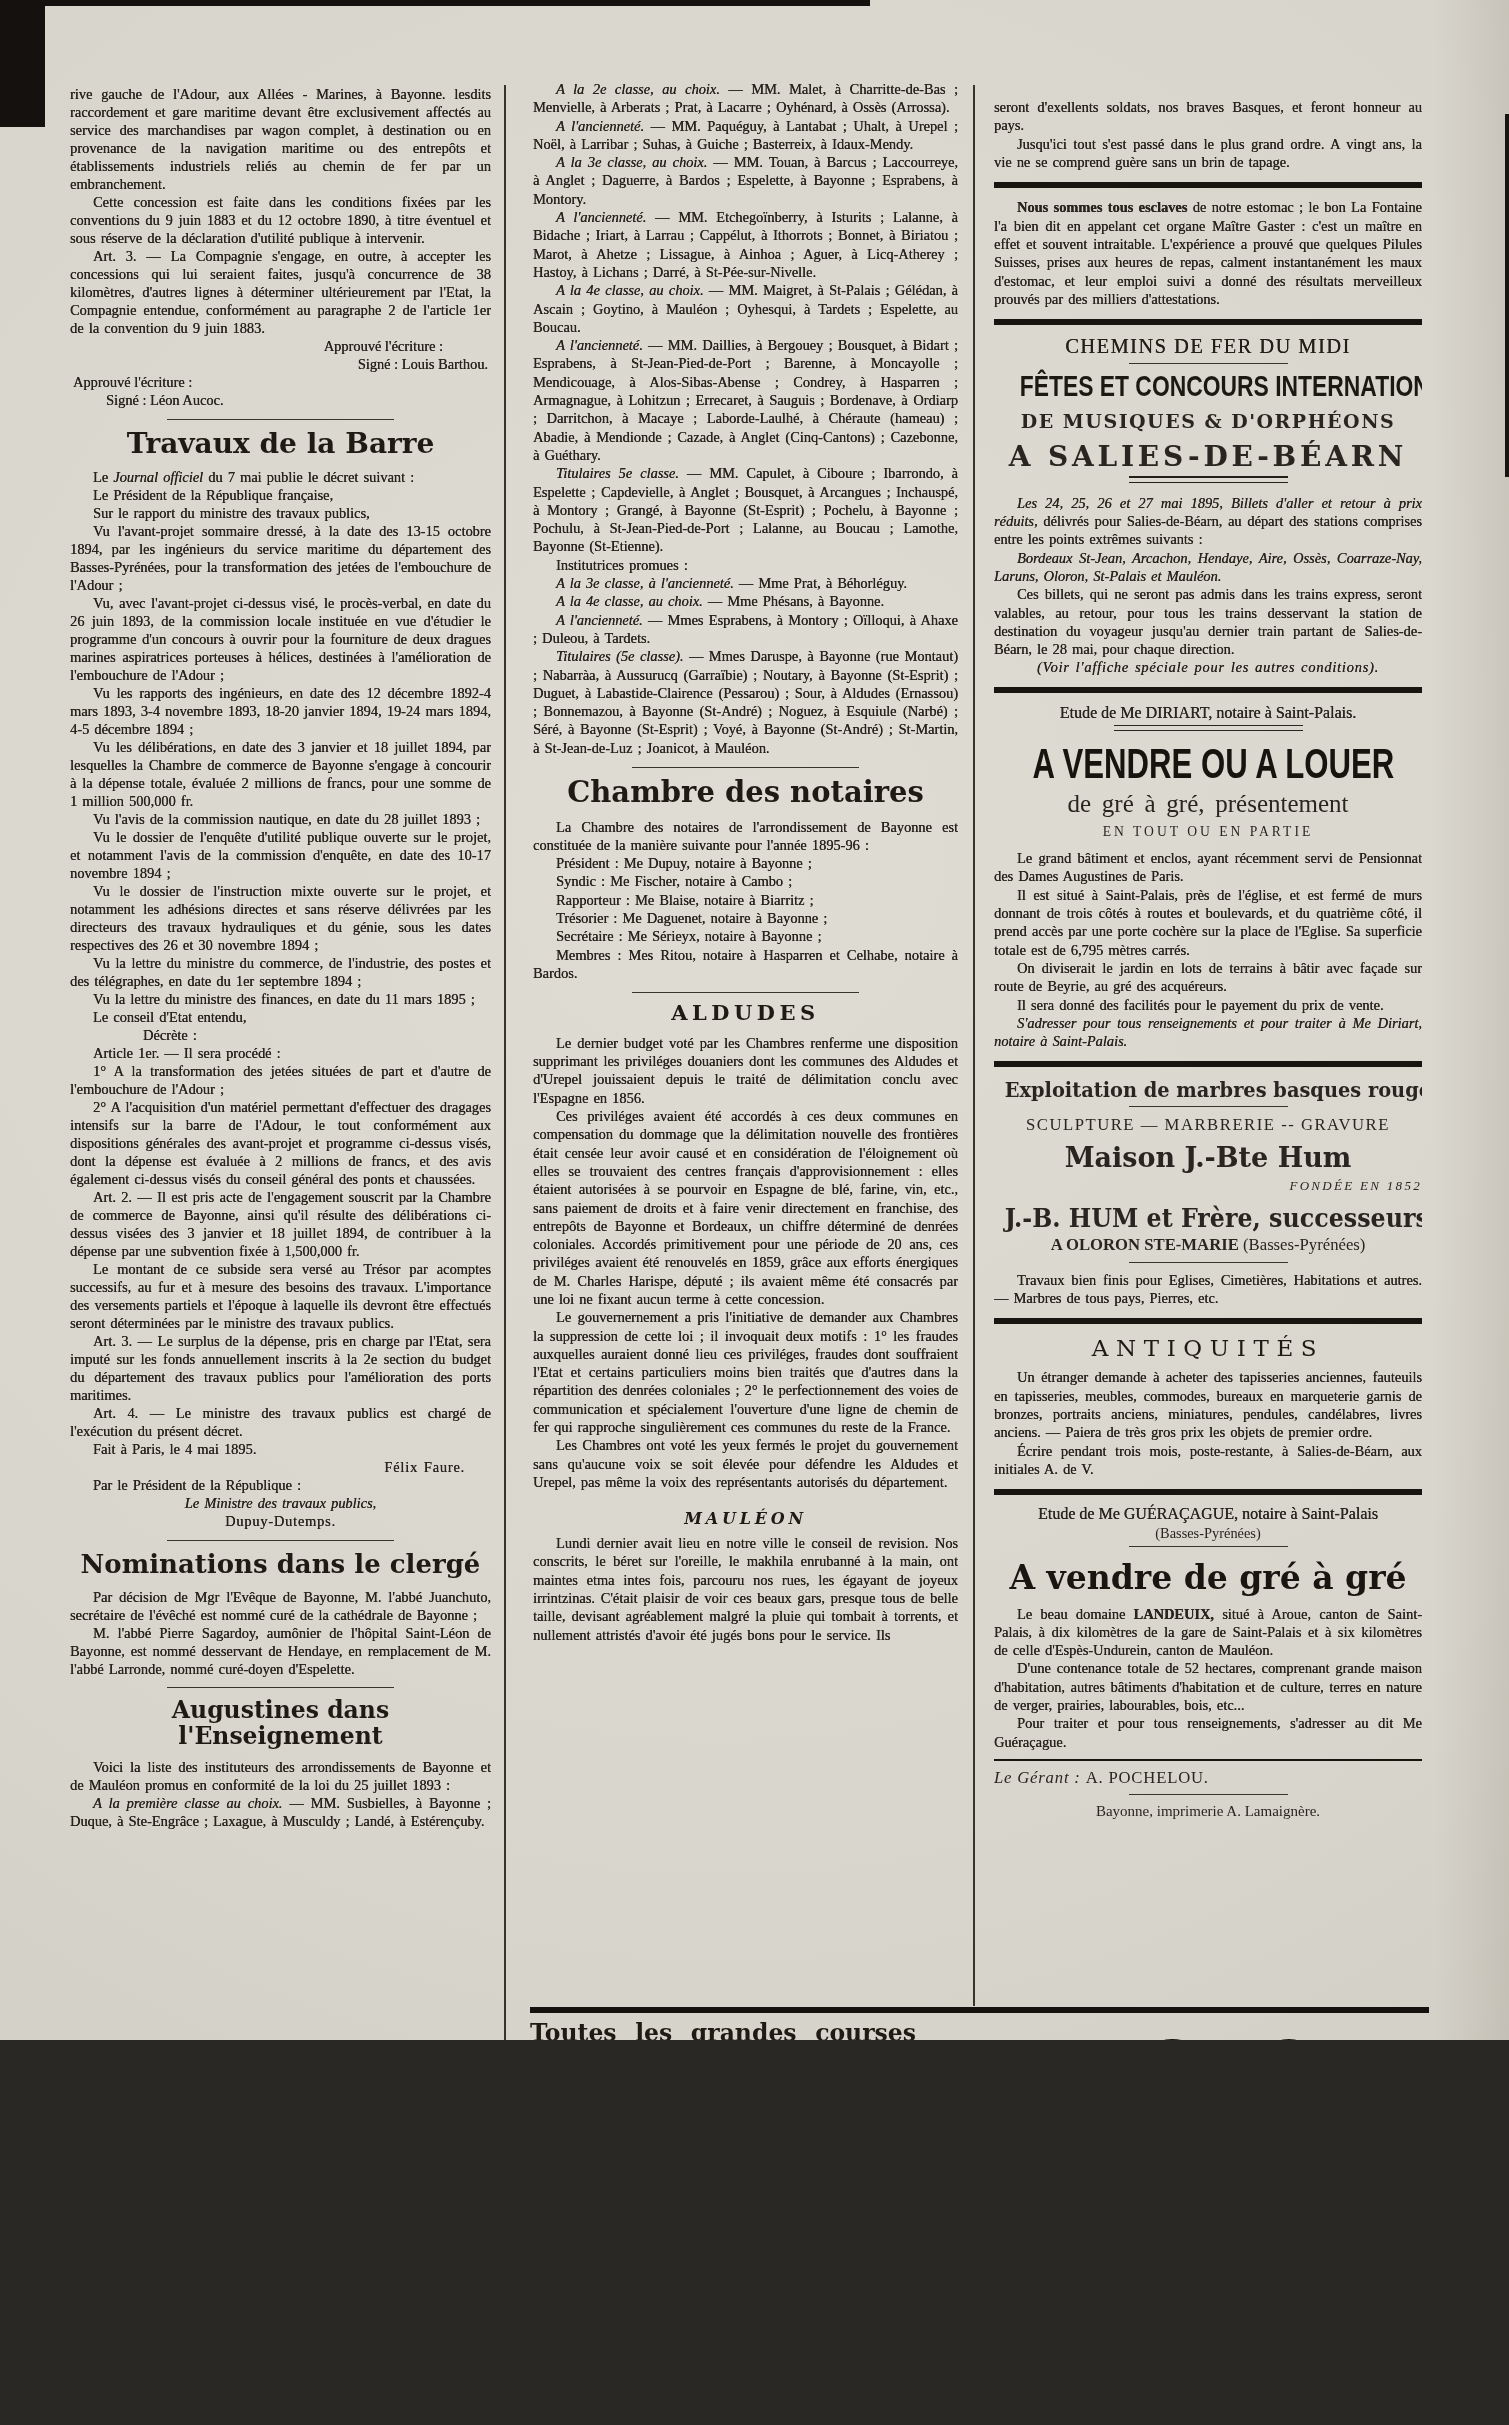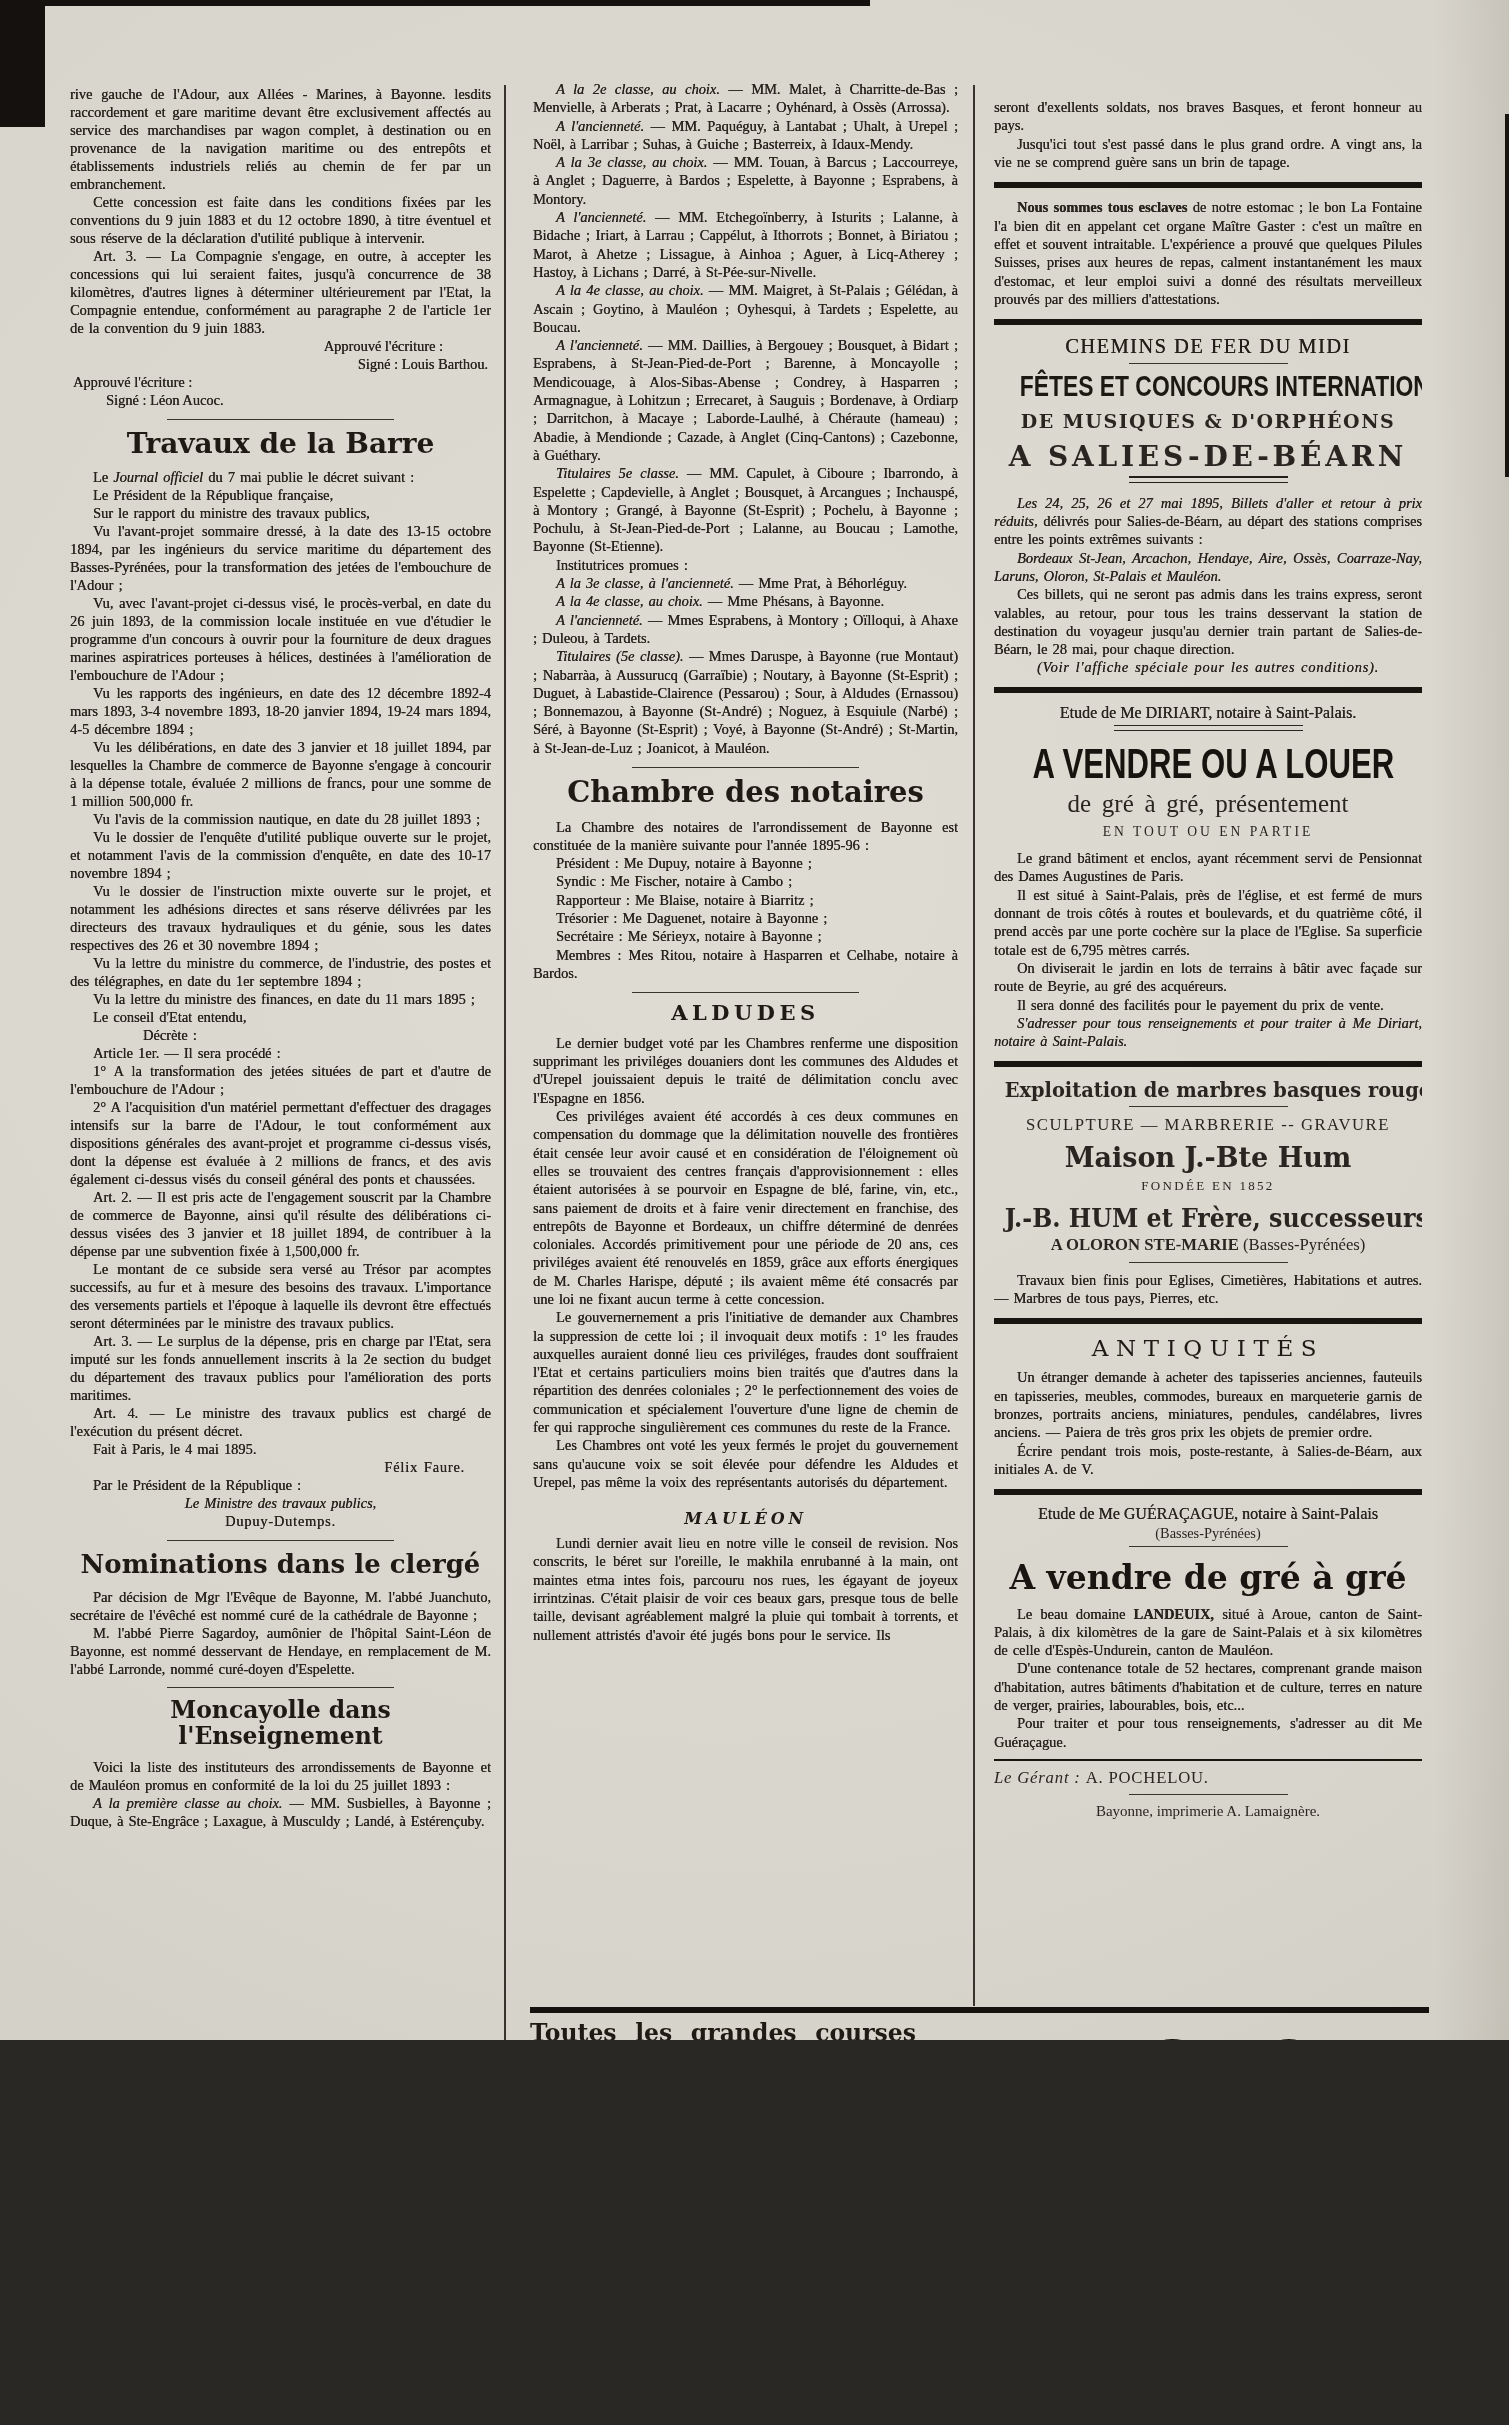--- a/index.html
+++ b/index.html
@@ -72,21 +72,21 @@
            margin:3px auto 9px;}
   .vendre1{font-family:"Liberation Sans",sans-serif;font-weight:bold;font-size:38px;
            text-align:center;transform:scale(.82,1.12);transform-origin:50% 50%;
            white-space:nowrap;color:#17130e;margin:12px 0 4.5px;}
   .vendre2{font-size:25px;text-align:center;margin:1.5px 0 3px;word-spacing:4.5px;}
   .vendre3{font-size:13.6px;letter-spacing:3px;text-align:center;margin:6px 0 9px;}
   .hum0{font-family:"DejaVu Serif",serif;font-weight:bold;font-size:20.4px;text-align:center;
         transform:scale(.95,1.02);white-space:nowrap;margin:9px 0 1.5px;}
   .hum1{font-size:16.7px;letter-spacing:1.5px;text-align:center;margin:7.6px 0;}
   .hum2{font-family:"DejaVu Serif",serif;font-weight:bold;font-size:27px;text-align:center;margin:6px 0 1.5px;}
-  .hum3{font-size:13px;letter-spacing:2.3px;text-align:center;margin:4.5px 0;}
+  .hum3{font-size:13px;letter-spacing:2.3px;text-align:right;margin:4.5px 0;font-style:italic;}
   .hum4{font-family:"DejaVu Serif",serif;font-weight:bold;font-size:25px;text-align:center;
         transform:scale(.95,1.06);white-space:nowrap;margin:9px 0 3px;}
   .hum5{text-align:center;font-size:16.7px;margin:3px 0 7.6px;}
   .ant{font-family:"DejaVu Serif",serif;font-size:23px;letter-spacing:7.6px;text-align:center;
        margin:10.6px 0 7.6px;color:#1f1a14;}
   .gre{font-family:"DejaVu Serif",serif;font-weight:bold;font-size:33px;text-align:center;
        white-space:nowrap;margin:10.6px 0 7.6px;color:#1a1510;}
   .gerant{text-align:left;font-size:16.7px;margin:6px 0;letter-spacing:0.8px;}
   .imp{text-align:center;font-size:15px;margin:4.5px 0;}
 
@@ -148,21 +148,21 @@
     <p class="bp">Fait à Paris, le 4 mai 1895.</p>
     <p class="bp p-right">Félix Faure.</p>
     <p class="bp">Par le Président de la République :</p>
     <p class="bp p-ctr-it">Le Ministre des travaux publics,</p>
     <p class="bp p-ctr">Dupuy-Dutemps.</p>
     <div class="hrule"></div>
     <h2 class="t-main t-clerge">Nominations dans le clergé</h2>
     <p class="bp">Par décision de Mgr l'Evêque de Bayonne, M. l'abbé Juanchuto, secrétaire de l'évêché est nommé curé de la cathédrale de Bayonne ;</p>
     <p class="bp">M. l'abbé Pierre Sagardoy, aumônier de l'hôpital Saint-Léon de Bayonne, est nommé desservant de Hendaye, en remplacement de M. l'abbé Larronde, nommé curé-doyen d'Espelette.</p>
     <div class="hrule"></div>
-    <h2 class="t-main t-ens">Moncayolle dans l'Enseignement</h2>
+    <h2 class="t-main t-ens">Augustines dans l'Enseignement</h2>
     <p class="bp">Voici la liste des instituteurs des arrondissements de Bayonne et de Mauléon promus en conformité de la loi du 25 juillet 1893 :</p>
     <p class="bp"><span class="it">A la première classe au choix.</span><span> — MM. Susbielles, à Bayonne ; Duque, à Ste-Engrâce ; Laxague, à Musculdy ; Landé, à Estérençuby.</span></p>
   </div>
 
   <div class="col c2">
     <p class="bp"><span class="it">A la 2e classe, au choix.</span><span> — MM. Malet, à Charritte-de-Bas ; Menvielle, à Arberats ; Prat, à Lacarre ; Oyhénard, à Ossès (Arrossa).</span></p>
     <p class="bp"><span class="it">A l'ancienneté.</span><span> — MM. Paquéguy, à Lantabat ; Uhalt, à Urepel ; Noël, à Larribar ; Suhas, à Guiche ; Basterreix, à Idaux-Mendy.</span></p>
     <p class="bp"><span class="it">A la 3e classe, au choix.</span><span> — MM. Touan, à Barcus ; Laccourreye, à Anglet ; Daguerre, à Bardos ; Espelette, à Bayonne ; Esprabens, à Montory.</span></p>
     <p class="bp"><span class="it">A l'ancienneté.</span><span> — MM. Etchegoïnberry, à Isturits ; Lalanne, à Bidache ; Iriart, à Larrau ; Cappélut, à Ithorrots ; Bonnet, à Biriatou ; Marot, à Ahetze ; Lissague, à Ainhoa ; Aguer, à Licq-Atherey ; Hastoy, à Lichans ; Darré, à St-Pée-sur-Nivelle.</span></p>
     <p class="bp"><span class="it">A la 4e classe, au choix.</span><span> — MM. Maigret, à St-Palais ; Gélédan, à Ascain ; Goytino, à Mauléon ; Oyhesqui, à Tardets ; Espelette, au Boucau.</span></p>

